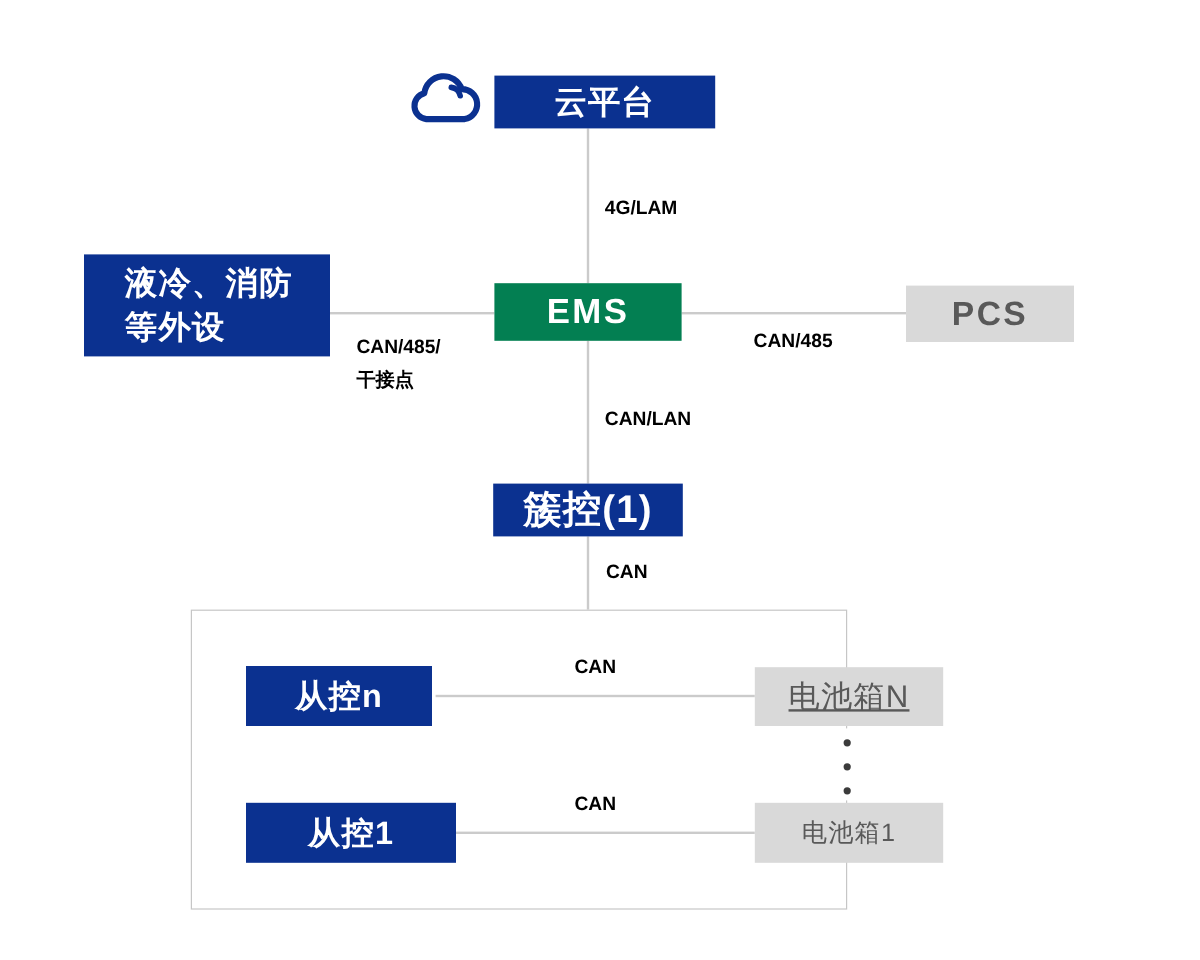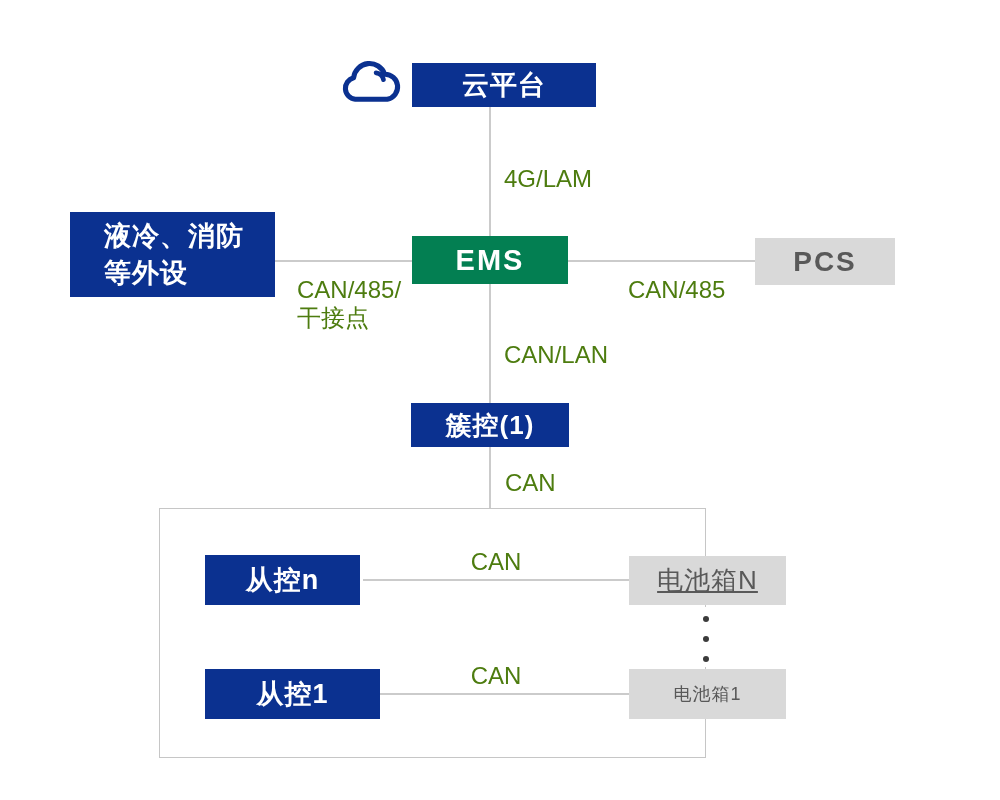--- a/index.html
+++ b/index.html
@@ -8,34 +8,34 @@
     font-family:"Liberation Sans","DejaVu Sans",sans-serif; overflow:hidden;
   }
   .node {
     position:absolute; display:flex; align-items:center; justify-content:center;
     box-sizing:border-box; font-weight:700; letter-spacing:1px;
   }
   .navy  { background:#0b3190; color:#ffffff; }
   .green { background:#037f52; color:#ffffff;text-align:right; }
   .gray  { background:#d9d9d9; color:#595959; }
   .line  { position:absolute; background:#cbcbcb; }
-  .lbl   { position:absolute; color:#4d7c0f; font-weight:400; font-size:24px; white-space:nowrap; }
+  .lbl   { position:absolute; color:#000000; font-weight:700; font-size:16px; white-space:nowrap; }
   .lbl.centered { transform:translateX(-50%); }
 
   
   #n-cloudplat { left:412px; top:63px;  width:184px; height:44px; font-size:27px; }
   #n-periph    { left:70px;  top:212px; width:205px; height:85px; font-size:27px;
                  flex-direction:column; align-items:flex-start; padding-left:34px; line-height:37px; }
   #n-ems       { left:412px; top:236px; width:156px; height:48px; font-size:29px; letter-spacing:2px; }
   #n-pcs       { left:755px; top:238px; width:140px; height:47px; font-size:28px; font-weight:600; letter-spacing:2px; }
-  #n-cluster   { left:411px; top:403px; width:158px; height:44px; font-size:26px; }
+  #n-cluster   { left:411px; top:403px; width:158px; height:44px; font-size:32px; }
   #n-slaven    { left:205px; top:555px; width:155px; height:50px; font-size:27px; }
   #n-slave1    { left:205px; top:669px; width:175px; height:50px; font-size:27px; }
   #n-battn     { left:629px; top:556px; width:157px; height:49px; font-size:26px; font-weight:500; z-index:3;text-decoration:underline; }
-  #n-batt1     { left:629px; top:669px; width:157px; height:50px; font-size:18px; font-weight:500; z-index:3; }
+  #n-batt1     { left:629px; top:669px; width:157px; height:50px; font-size:21px; font-weight:500; z-index:3; }
 
   
   #l-cloud-ems    { left:489px; top:107px; width:2px;   height:129px; }
   #l-periph-ems   { left:275px; top:260px; width:137px; height:2px; }
   #l-ems-pcs      { left:568px; top:260px; width:187px; height:2px; }
   #l-ems-cluster  { left:489px; top:284px; width:2px;   height:119px; }
   #l-cluster-grp  { left:489px; top:447px; width:2px;   height:61px; }
   #l-slaven-battn { left:363px; top:579px; width:266px; height:2px; }
   #l-slave1-batt1 { left:363px; top:693px; width:266px; height:2px; }
 

